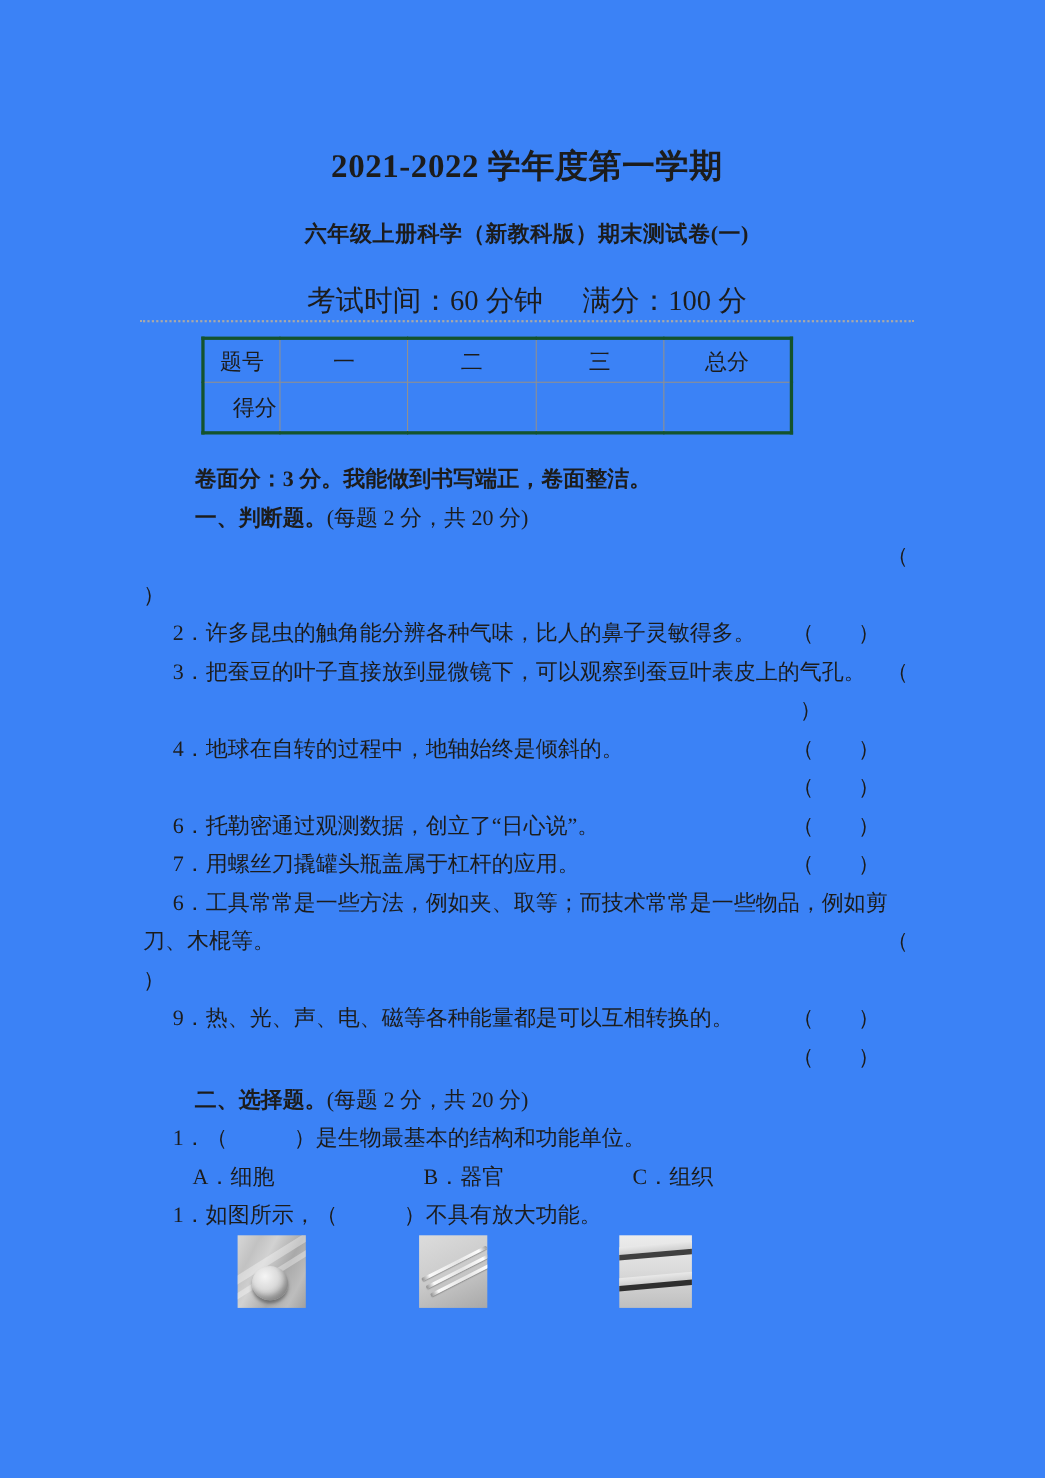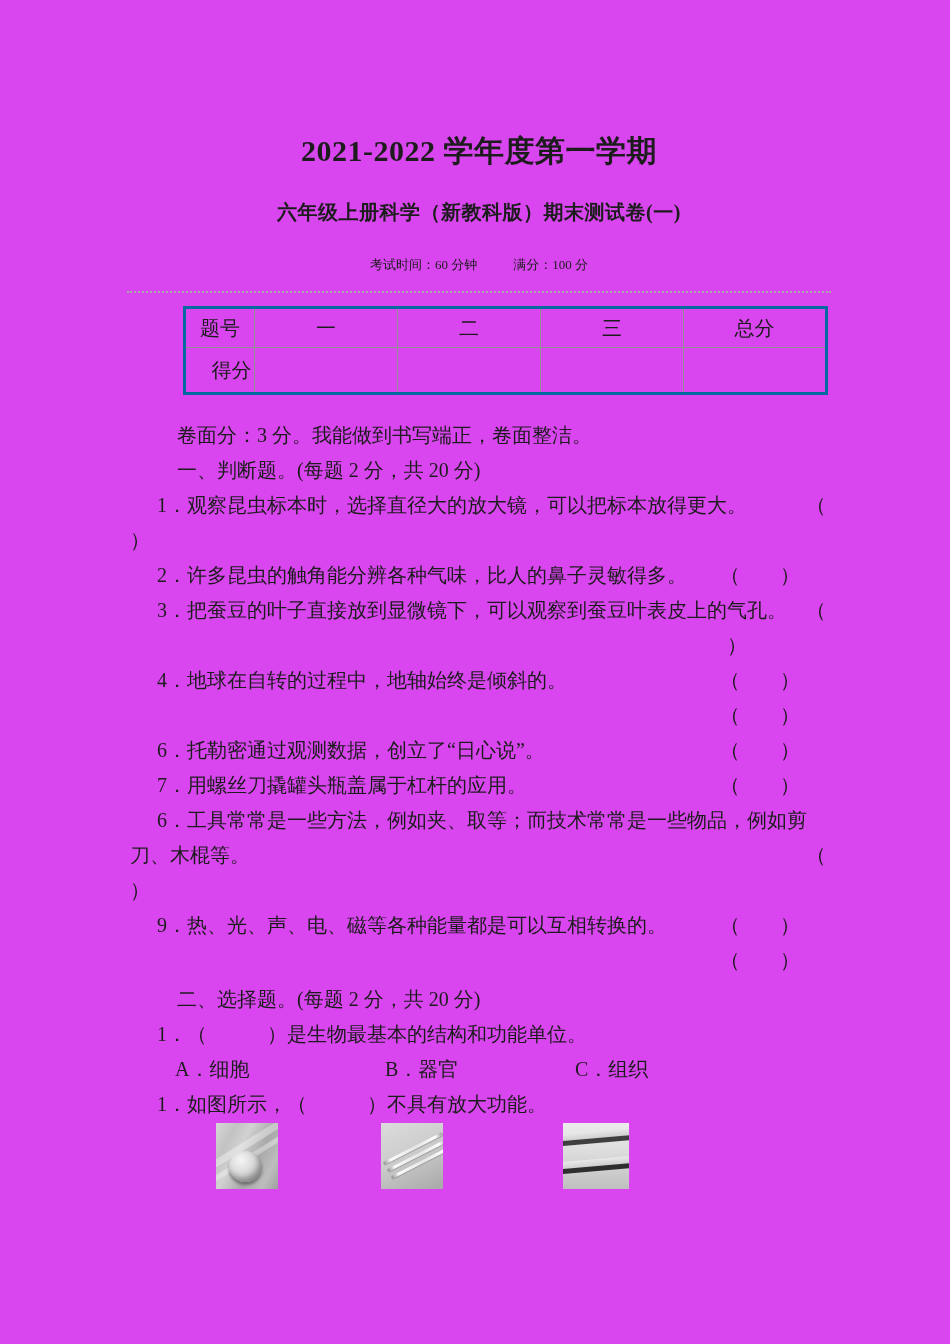--- a/index.html
+++ b/index.html
@@ -2,61 +2,61 @@
 <html><head>
 <meta charset="utf-8">
 <style>
   * { margin:0; padding:0; box-sizing:border-box; }
   html,body { background:#ffffff; }
   body {
     width:950px; height:1344px; position:relative;
     font-family:"Liberation Serif","DejaVu Serif",serif;
     color:#1c1c1c;
   }
-  .page { position:absolute; inset:0; background:#d946ef; overflow:hidden; }
+  .page { position:absolute; inset:0; background:#3b82f6; overflow:hidden; }
   .content { position:absolute; left:130px; top:0; width:698px; height:1344px; }
 
   .title1 {
     position:absolute; top:131px; left:0; width:100%;
     text-align:center; font-size:30px; font-weight:700; letter-spacing:.5px;
     white-space:nowrap;
   }
   .title2 {
     position:absolute; top:199px; left:0; width:100%;
     text-align:center; font-size:20px; font-weight:700; letter-spacing:.5px;
     white-space:nowrap;
   }
   .exam-info {
     position:absolute; top:256px; left:0; width:100%;
-    display:flex; justify-content:center; gap:36px; font-size:13px;
+    display:flex; justify-content:center; gap:36px; font-size:26px;
   }
   .dotted-rule {
     position:absolute; top:291px; left:-3px; width:704px;
     border-top:2px dotted #a9a9a9;
   }
 
   table.score-table {
     position:absolute; top:306px; left:53px;
     border-collapse:collapse; table-layout:fixed;
-    width:645px; border:3px solid #0369a1;
+    width:538px; border:3px solid #14532d;
     font-size:20px;
   }
   table.score-table td {
     border:1px solid #909090; text-align:center; vertical-align:middle;
     padding:0;
   }
   table.score-table .r1 td { height:40px; }
   table.score-table .r2 td { height:46px;padding-left:23px; }
   table.score-table td.c0 { width:70px; }
 
   .body-block { position:absolute; top:418px; left:0; width:698px; font-size:20px; }
   .qline { height:35px; display:flex; align-items:center; white-space:nowrap; }
   .indent1 { padding-left:47px; }   
   .indent2 { padding-left:27px; }   
-  .bold { font-weight:400; }
+  .bold { font-weight:700; }
   .br-pair { margin-left:auto; margin-right:28px; }
   .br-open-end { margin-left:auto; margin-right:2px; }
   .mid-close { margin-left:597px; }
   .s2-gap { margin-top:4px; }
   .options { height:35px; display:flex; align-items:center; padding-left:45px; }
   .options .opt-a { width:210px; }
   .options .opt-b { width:190px; }
 
   .photo-row { display:flex; align-items:flex-start; padding-left:86px; margin-top:1px; }
   .photo { width:62px; height:66px; position:relative; overflow:hidden; flex:0 0 auto; }
@@ -125,21 +125,20 @@
       <div class="qline">
         <span class="indent1 bold">卷面分：3 分。我能做到书写端正，卷面整洁。</span>
       </div>
 
       <div class="qline">
         <span class="indent1 bold">一、判断题。</span>
           <span>(每题 2 分，共 20 分)</span>
       </div>
 
       <div class="qline">
-        <span class="indent2">1．观察昆虫标本时，选择直径大的放大镜，可以把标本放得更大。</span>
         <span class="br-open-end">（</span>
       </div>
       <div class="qline">
         <span>）</span>
       </div>
 
       <div class="qline">
         <span class="indent2">2．许多昆虫的触角能分辨各种气味，比人的鼻子灵敏得多。</span>
         <span class="br-pair">（　　）</span>
       </div>

